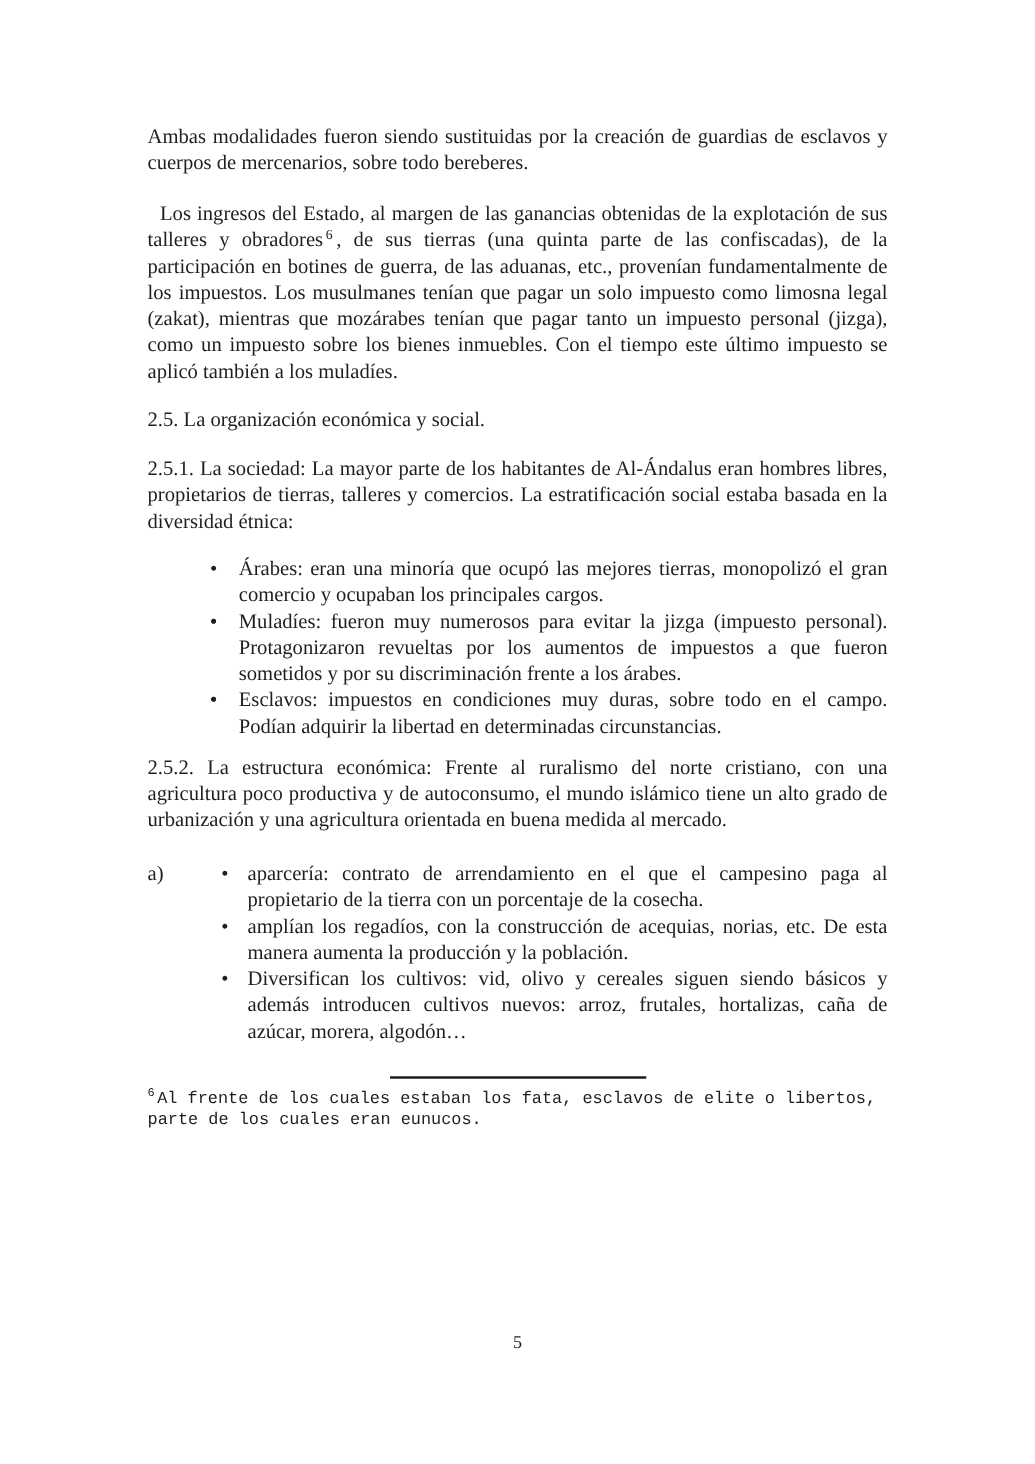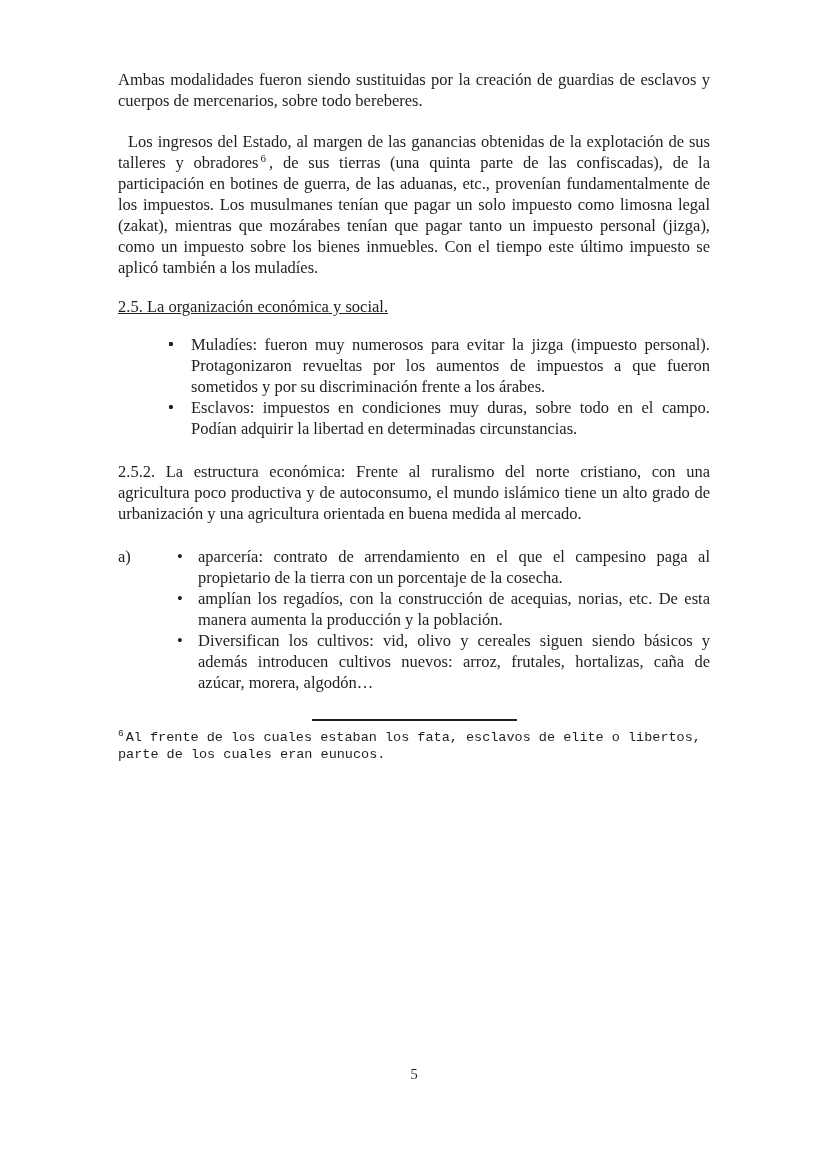--- a/index.html
+++ b/index.html
@@ -21,29 +21,28 @@
     top: 0;
     width: 592px;
     font-size: 16.5px;
     line-height: 21px;
     text-align: justify;
   }
   p {
     margin: 0;
   }
   .para-ambas {
-    margin-top: 69px;
+    margin-top: 98px;
   }
   .para-ingresos {
     margin-top: 20px;
     text-indent: 10px;
   }
   .section-heading {
     margin-top: 18px;
-    text-decoration: underline;
     text-align: left;
   }
   .para-251 {
     margin-top: 18px;
   }
   ul.bullet-list {
     list-style: none;
     margin: 17px 0 0 0;
     padding: 0;
   }
@@ -57,21 +56,21 @@
     left: 50px;
     top: 0;
   }
   ul.bullet-list.sub li {
     padding-left: 80px;
   }
   ul.bullet-list.sub li .bullet {
     left: 59px;
   }
   .para-252 {
-    margin-top: 22px;
+    margin-top: 12px;
   }
   .alpha-item {
     margin-top: 22px;
     position: relative;
     padding-left: 28px;
     text-align: left;
   }
   .alpha-marker {
     position: absolute;
     left: 0;
@@ -117,24 +116,26 @@
 <body>
 
 <div class="page-content">
 
   <p class="para-ambas">Ambas modalidades fueron siendo sustituidas por la creación de guardias de esclavos y cuerpos de mercenarios, sobre todo bereberes.</p>
 
   <p class="para-ingresos"><span>Los ingresos del Estado, al margen de las ganancias obtenidas de la explotación de sus talleres y obradores</span><span class="fnref">6</span><span>, de sus tierras (una quinta parte de las confiscadas), de la participación en botines de guerra, de las aduanas, etc., provenían fundamentalmente de los impuestos. Los musulmanes tenían que pagar un solo impuesto como limosna legal (zakat), mientras que mozárabes tenían que pagar tanto un impuesto personal (jizga), como un impuesto sobre los bienes inmuebles. Con el tiempo este último impuesto se aplicó también a los muladíes.</span></p>
 
   <p class="section-heading">2.5. La organización económica y social.</p>
 
+  <p class="para-251">2.5.1. La sociedad: La mayor parte de los habitantes de Al-Ándalus eran hombres libres, propietarios de tierras, talleres y comercios. La estratificación social estaba basada en la diversidad étnica:</p>
 
   <ul class="bullet-list">
     <li>
       <span class="bullet">•</span>
+      <span>Árabes: eran una minoría que ocupó las mejores tierras, monopolizó el gran comercio y ocupaban los principales cargos.</span>
     </li>
     <li>
       <span class="bullet">•</span>
     </li>
     <li>
       <span class="bullet">•</span>
       <span>Muladíes: fueron muy numerosos para evitar la jizga (impuesto personal). Protagonizaron revueltas por los aumentos de impuestos a que fueron sometidos y por su discriminación frente a los árabes.</span>
     </li>
     <li>
       <span class="bullet">•</span>

